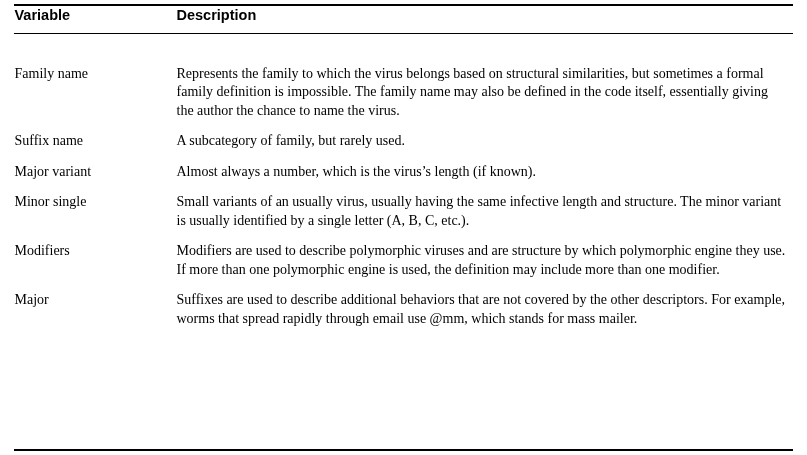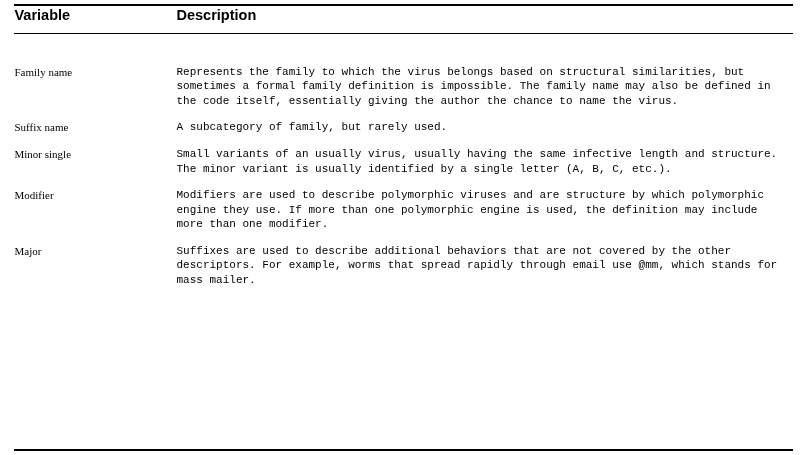--- a/index.html
+++ b/index.html
@@ -60,32 +60,31 @@
     font-weight: bold;
     font-size: 14.5px;
     padding: 8px 0 9px 0;
     vertical-align: top;
     line-height: 1.1;
   }
   thead th.col-desc { padding-left: 2px; }
 
   tbody td {
     vertical-align: top;
-    font-size: 11px;
+    font-size: 14px;
     line-height: 1.32;
     padding: 8px 0 4px 0;
   }
   tbody td.col-var {
     padding-right: 10px;
     white-space: nowrap;
   }
   tbody td.col-desc {
     padding-left: 2px;
     padding-right: 6px;
-    font-family: Liberation Mono, monospace;
   }
   tbody tr:first-child td { padding-top: 10px; }
   .spacer-head { height: 10px; }
 </style>
 </head>
 <body>
 
 <div class="page">
   <div class="rule-top"></div>
   <div class="rule-head"></div>
@@ -109,25 +108,29 @@
       </tr>
       <tr>
         <td class="col-var">Family name</td>
         <td class="col-desc">Represents the family to which the virus belongs based on structural similarities, but sometimes a formal family definition is impossible. The family name may also be defined in the code itself, essentially giving the author the chance to name the virus.</td>
       </tr>
       <tr>
         <td class="col-var">Suffix name</td>
         <td class="col-desc">A subcategory of family, but rarely used.</td>
       </tr>
       <tr>
+        <td class="col-var">Major variant</td>
+        <td class="col-desc">Almost always a number, which is the virus’s length (if known).</td>
+      </tr>
+      <tr>
         <td class="col-var">Minor single</td>
         <td class="col-desc">Small variants of an usually virus, usually having the same infective length and structure. The minor variant is usually identified by a single letter (A, B, C, etc.).</td>
       </tr>
       <tr>
-        <td class="col-var">Modifier</td>
+        <td class="col-var">Modifiers</td>
         <td class="col-desc">Modifiers are used to describe polymorphic viruses and are structure by which polymorphic engine they use. If more than one polymorphic engine is used, the definition may include more than one modifier.</td>
       </tr>
       <tr>
         <td class="col-var">Major</td>
         <td class="col-desc">Suffixes are used to describe additional behaviors that are not covered by the other descriptors. For example, worms that spread rapidly through email use @mm, which stands for mass mailer.</td>
       </tr>
     </tbody>
   </table>
 </div>
 

